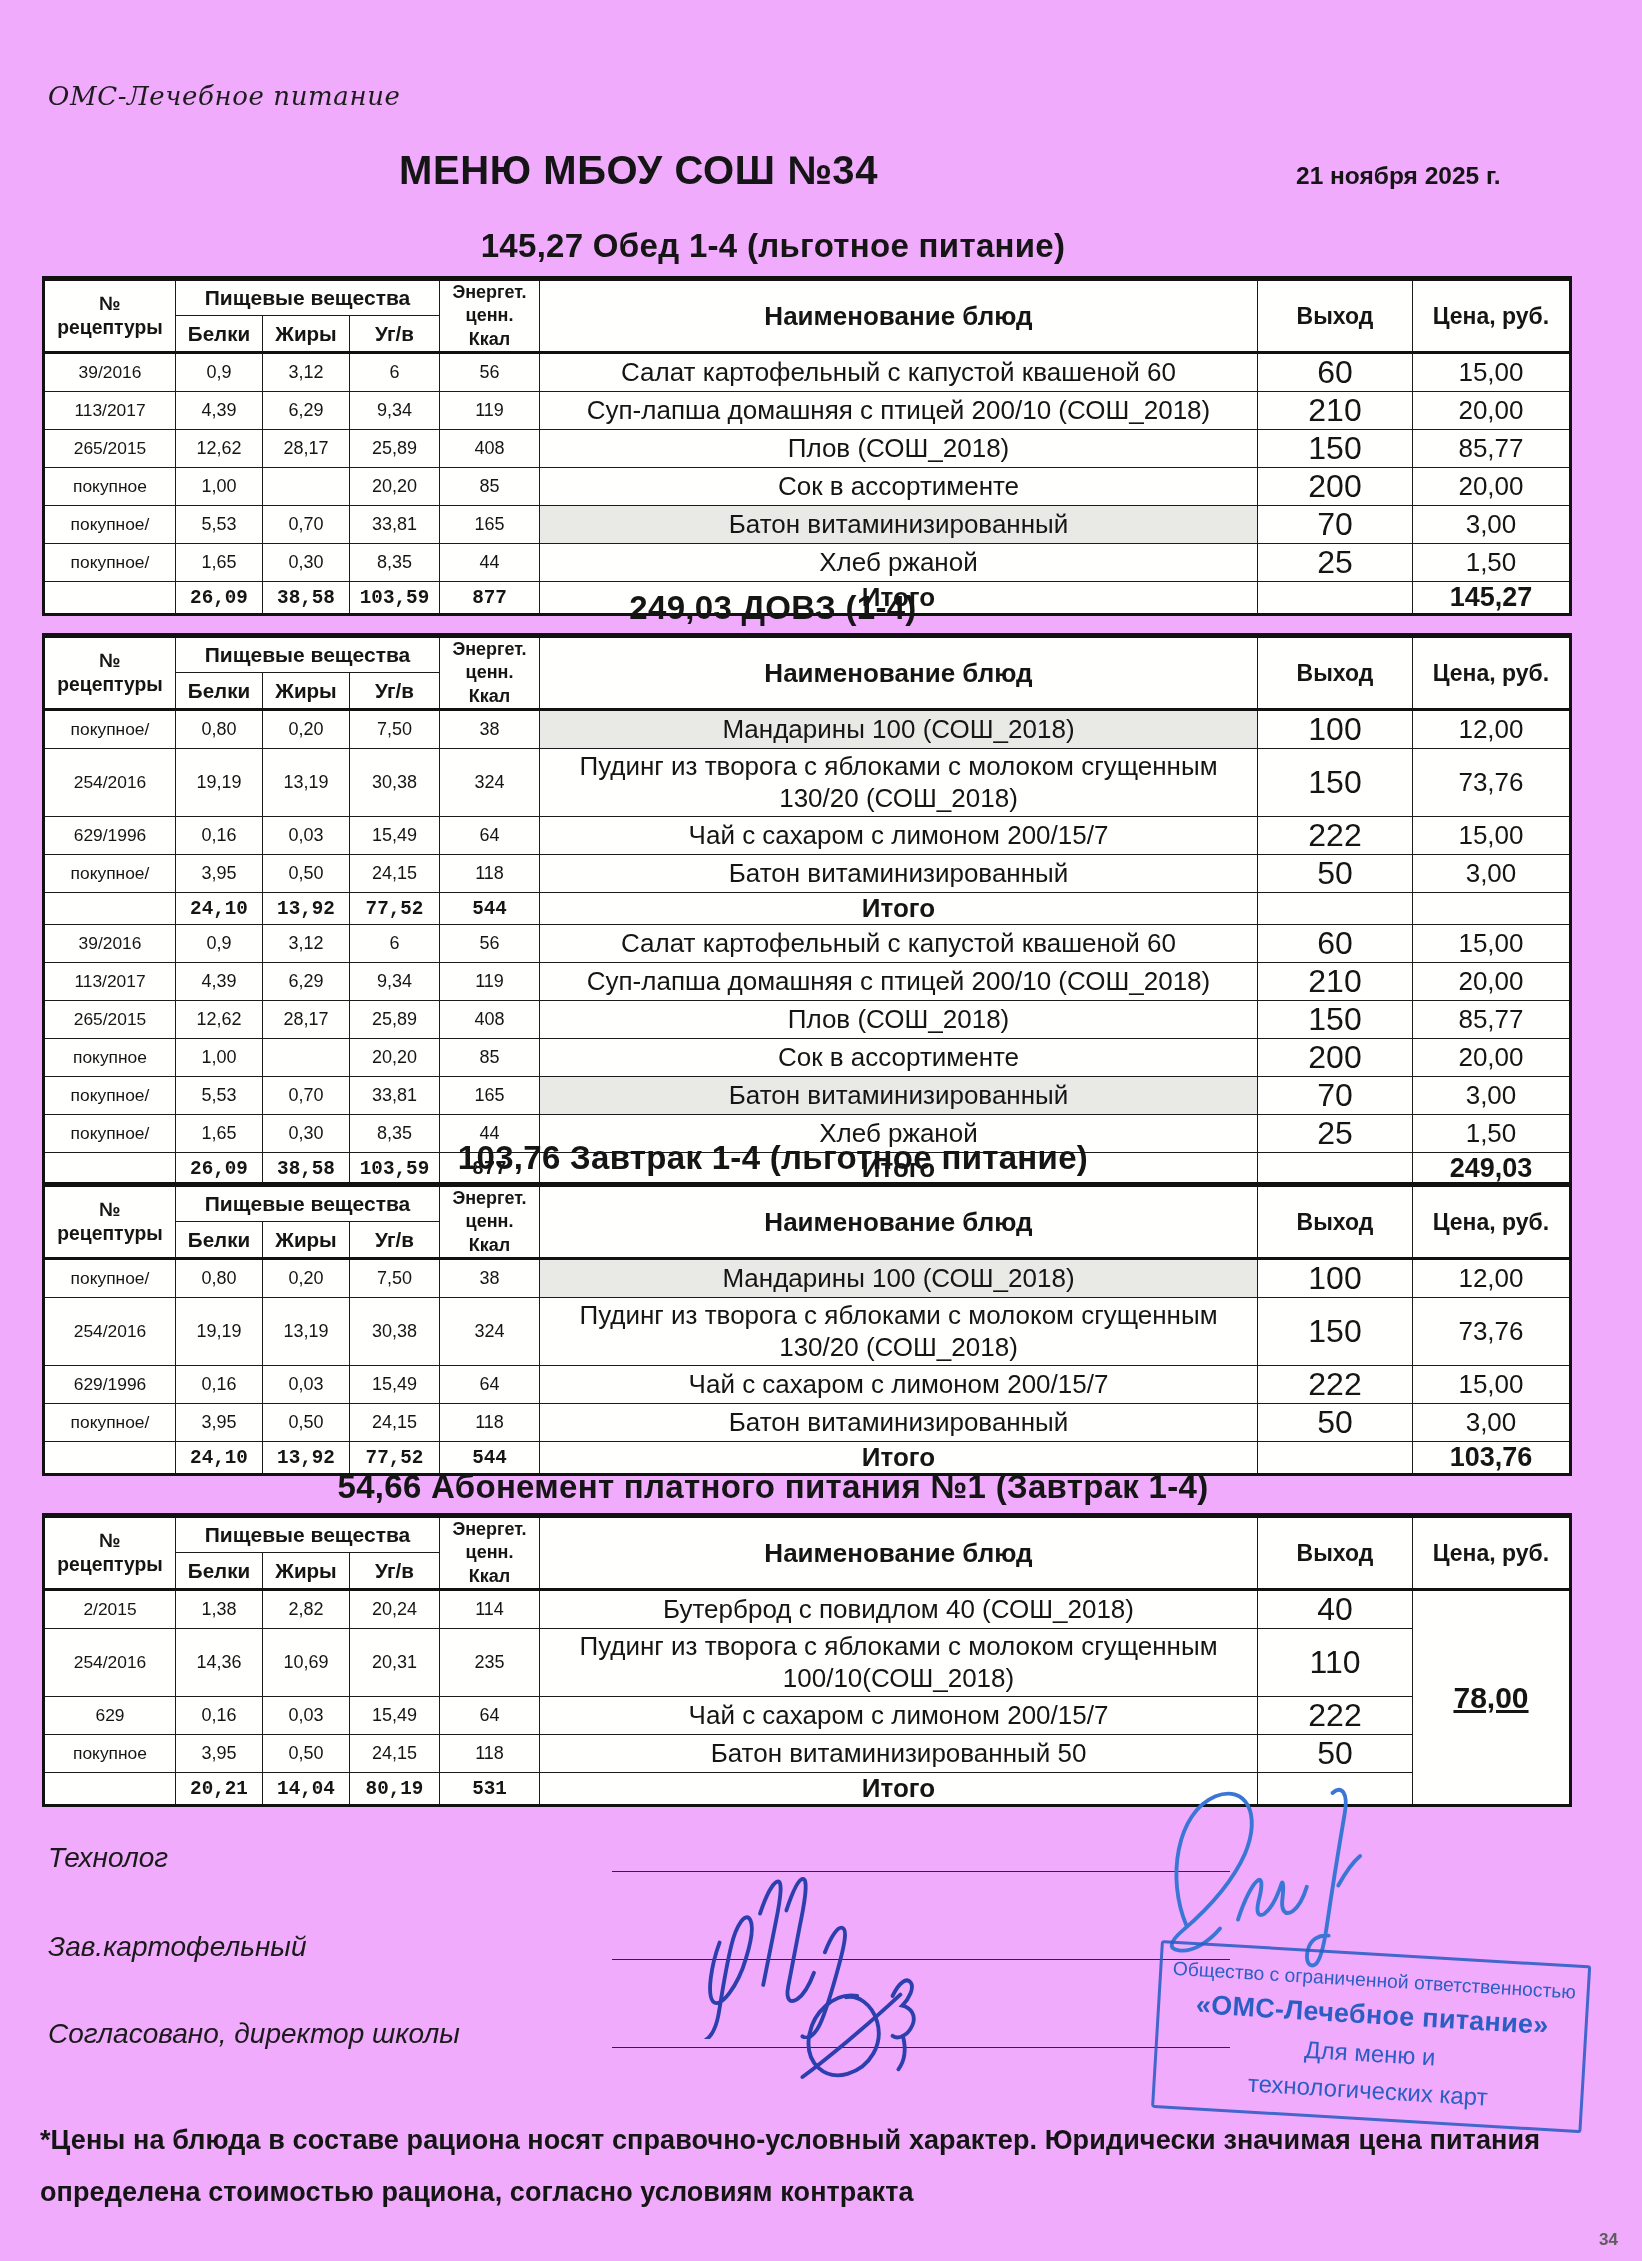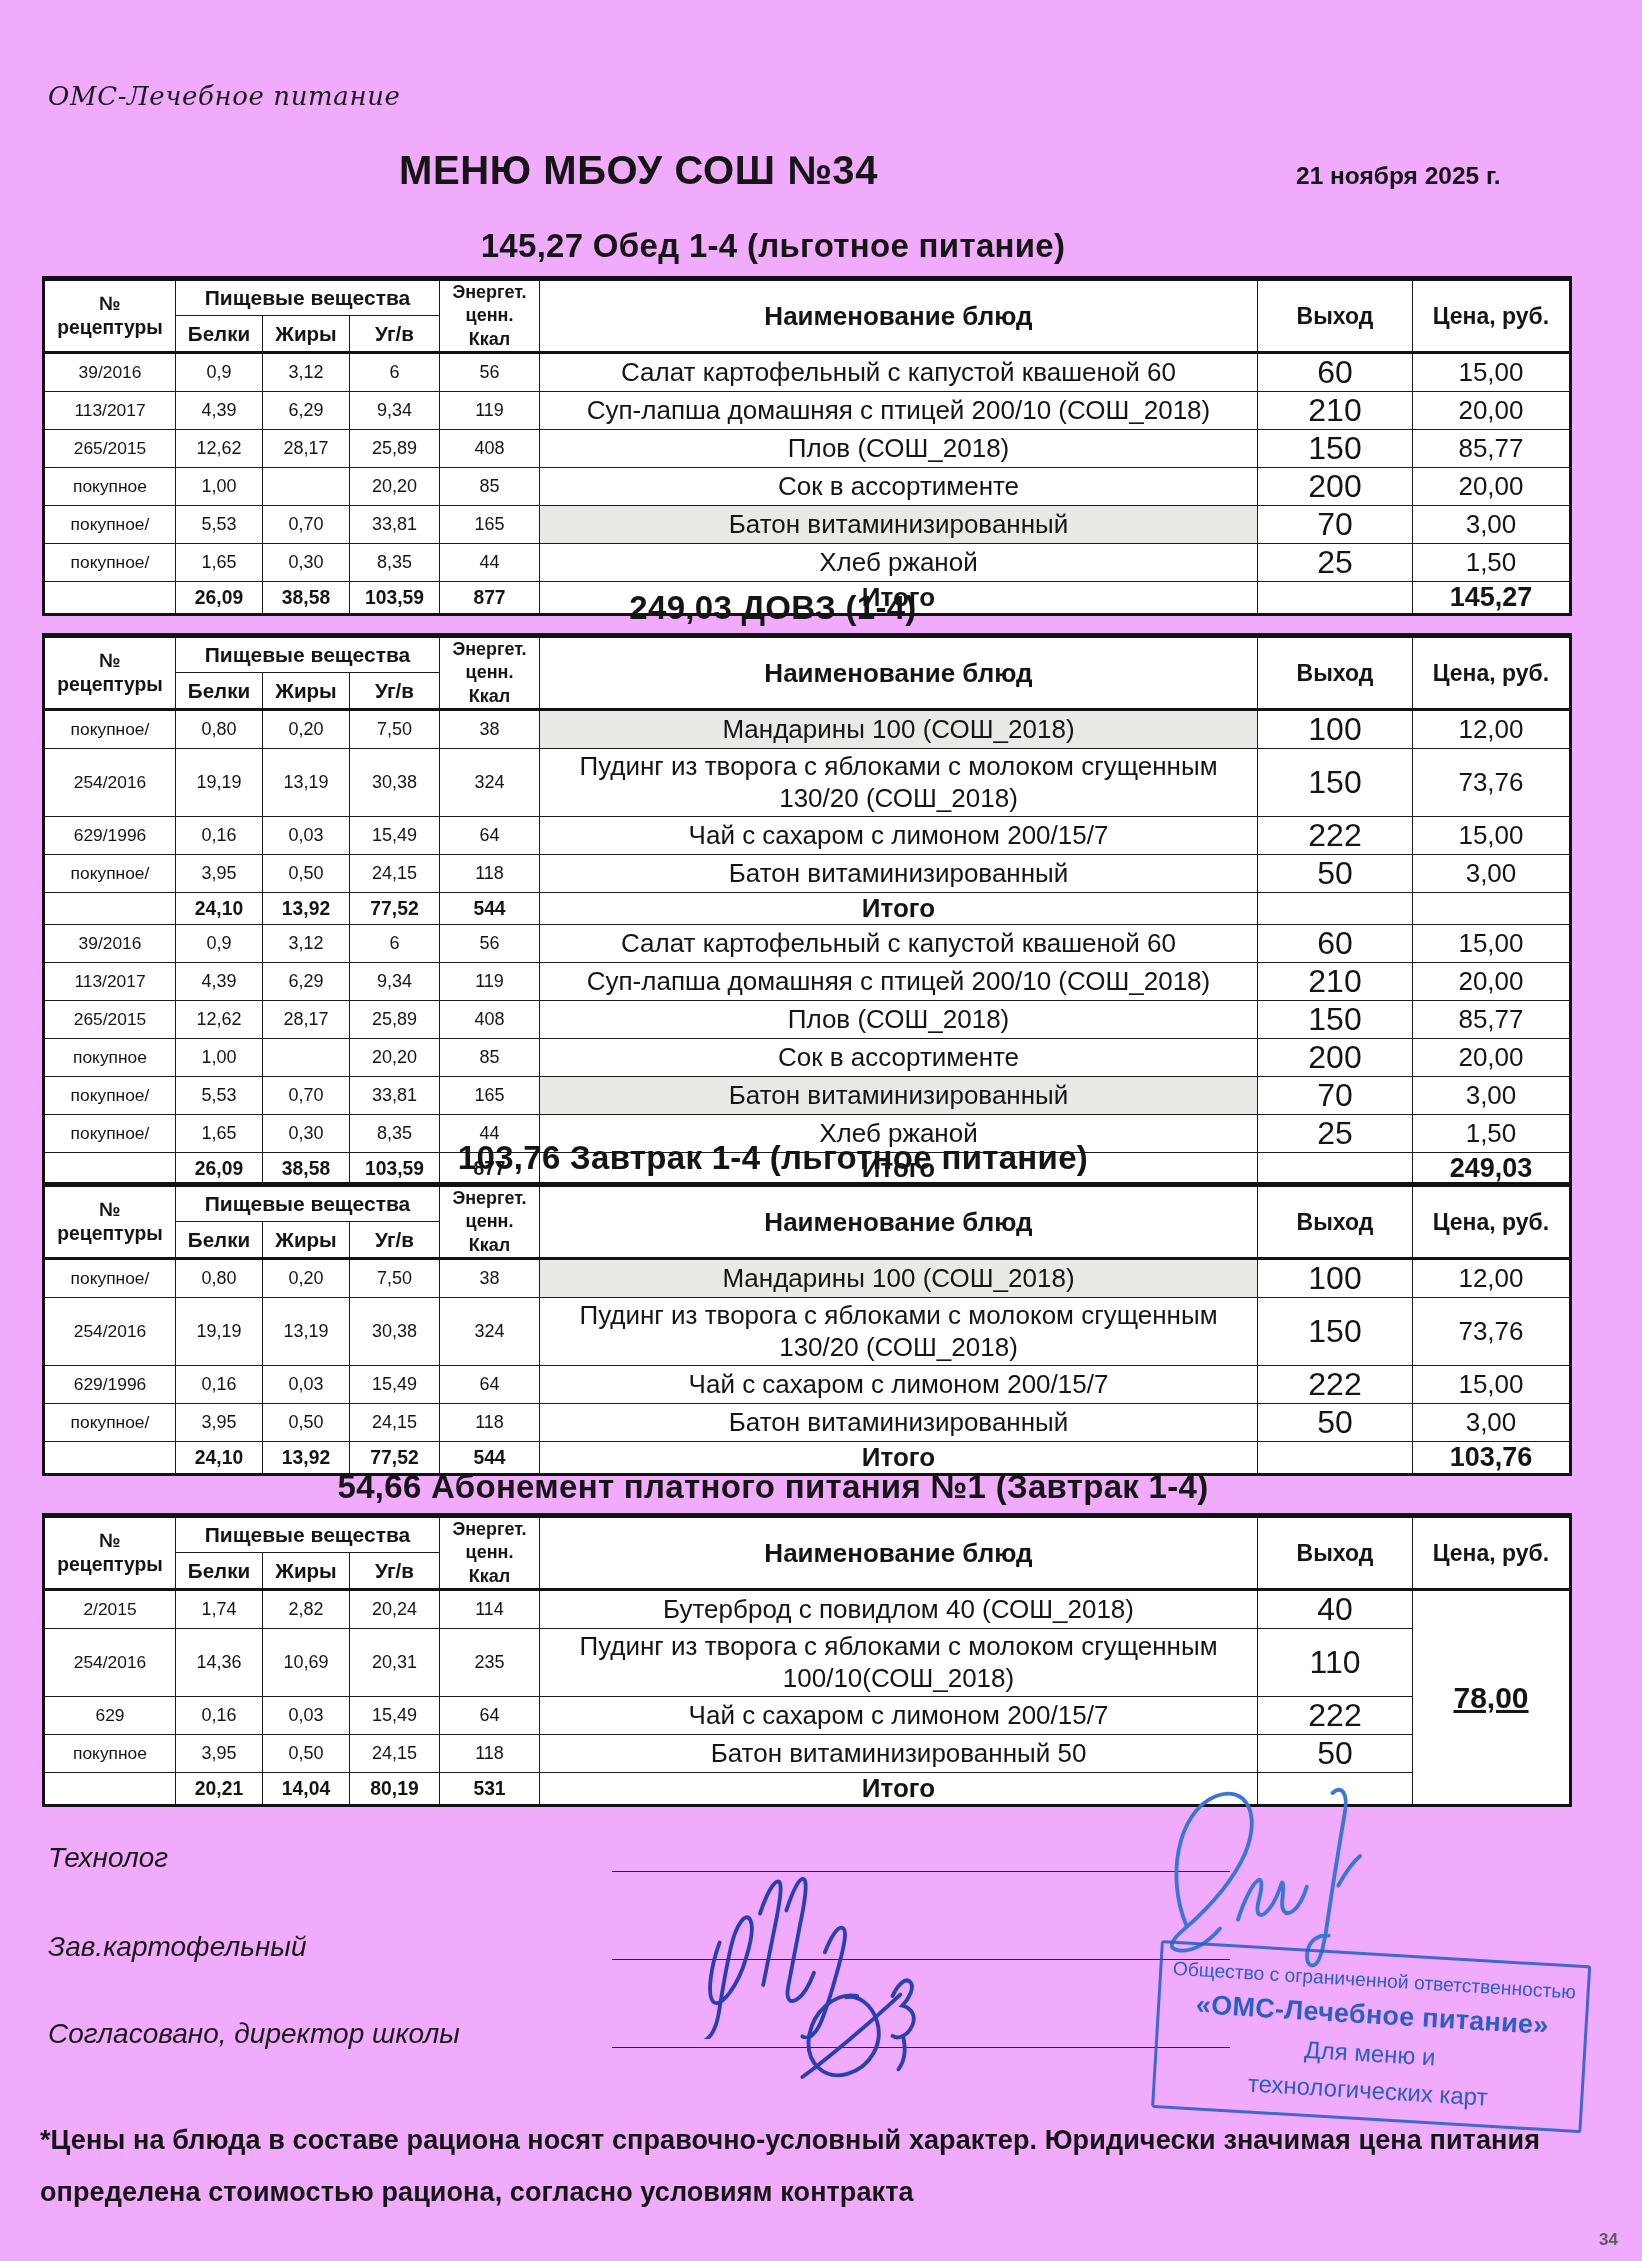--- a/index.html
+++ b/index.html
@@ -39,21 +39,21 @@
   th.h-out    { font-size:23px; font-weight:bold; }
   th.h-price  { font-size:23px; font-weight:bold; }
   tr.hrow1 th { height:32px; }
 
   tr.r-item     td { height:31px; }
   tr.r-tall     td { height:67px; }
   tr.r-total    td, tr.r-subtotal td { height:31px; }
 
   td.c-recipe { font-size:17.4px; }
   td.c-num    { font-size:18px; }
-  td.c-numb   { font-size:19.3px; font-weight:bold; }
+  td.c-numb   { font-size:19.3px; font-weight:bold;font-family:Liberation Mono, monospace; }
   td.c-name   { text-align:left; padding-left:6.4px; font-size:26px; }
   td.c-name .nm { white-space:nowrap; line-height:1.22; }
   td.c-itogo  { text-align:right; padding-right:11.6px; font-size:26px; font-weight:bold; }
   td.c-out    { font-size:32px; }
   td.c-price  { font-size:26px; }
   td.c-price-total { font-size:27px; font-weight:bold; }
   td.c-price-merged { font-size:30px; font-weight:bold;text-decoration:underline; }
   td.shade    { background:#e9e9e6; }
 
   .sig-label { font-size:28px; font-style:italic; color:#1a1a1a; }
@@ -505,21 +505,21 @@
           </tr>
           <tr class="hrow2">
             <th class="h-sub">Белки</th>
             <th class="h-sub">Жиры</th>
             <th class="h-sub">Уг/в</th>
           </tr>
         </thead>
         <tbody>
           <tr class="r-item">
             <td class="c-recipe">2/2015</td>
-            <td class="c-num">1,74</td>
+            <td class="c-num">1,38</td>
             <td class="c-num">2,82</td>
             <td class="c-num">20,24</td>
             <td class="c-num">114</td>
             <td class="c-name">
               <div class="nm">Бутерброд с повидлом 40 (СОШ_2018)</div>
             </td>
             <td class="c-out">40</td>
             <td class="c-price-merged" rowspan="5">78,00</td>
           </tr>
           <tr class="r-tall">

